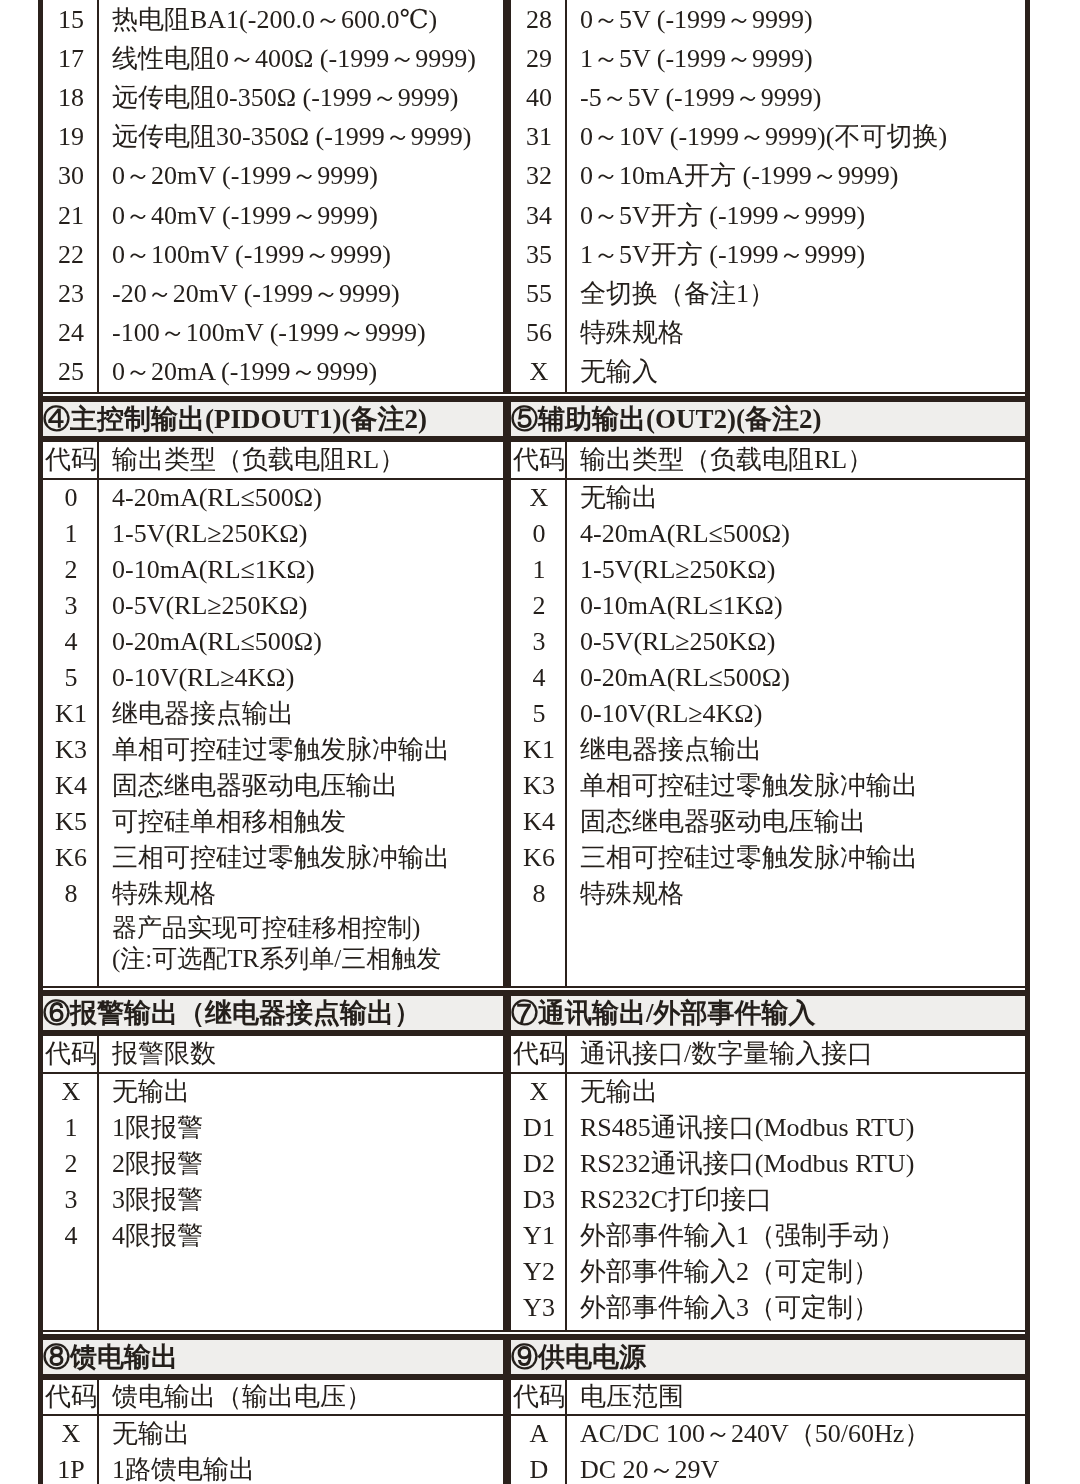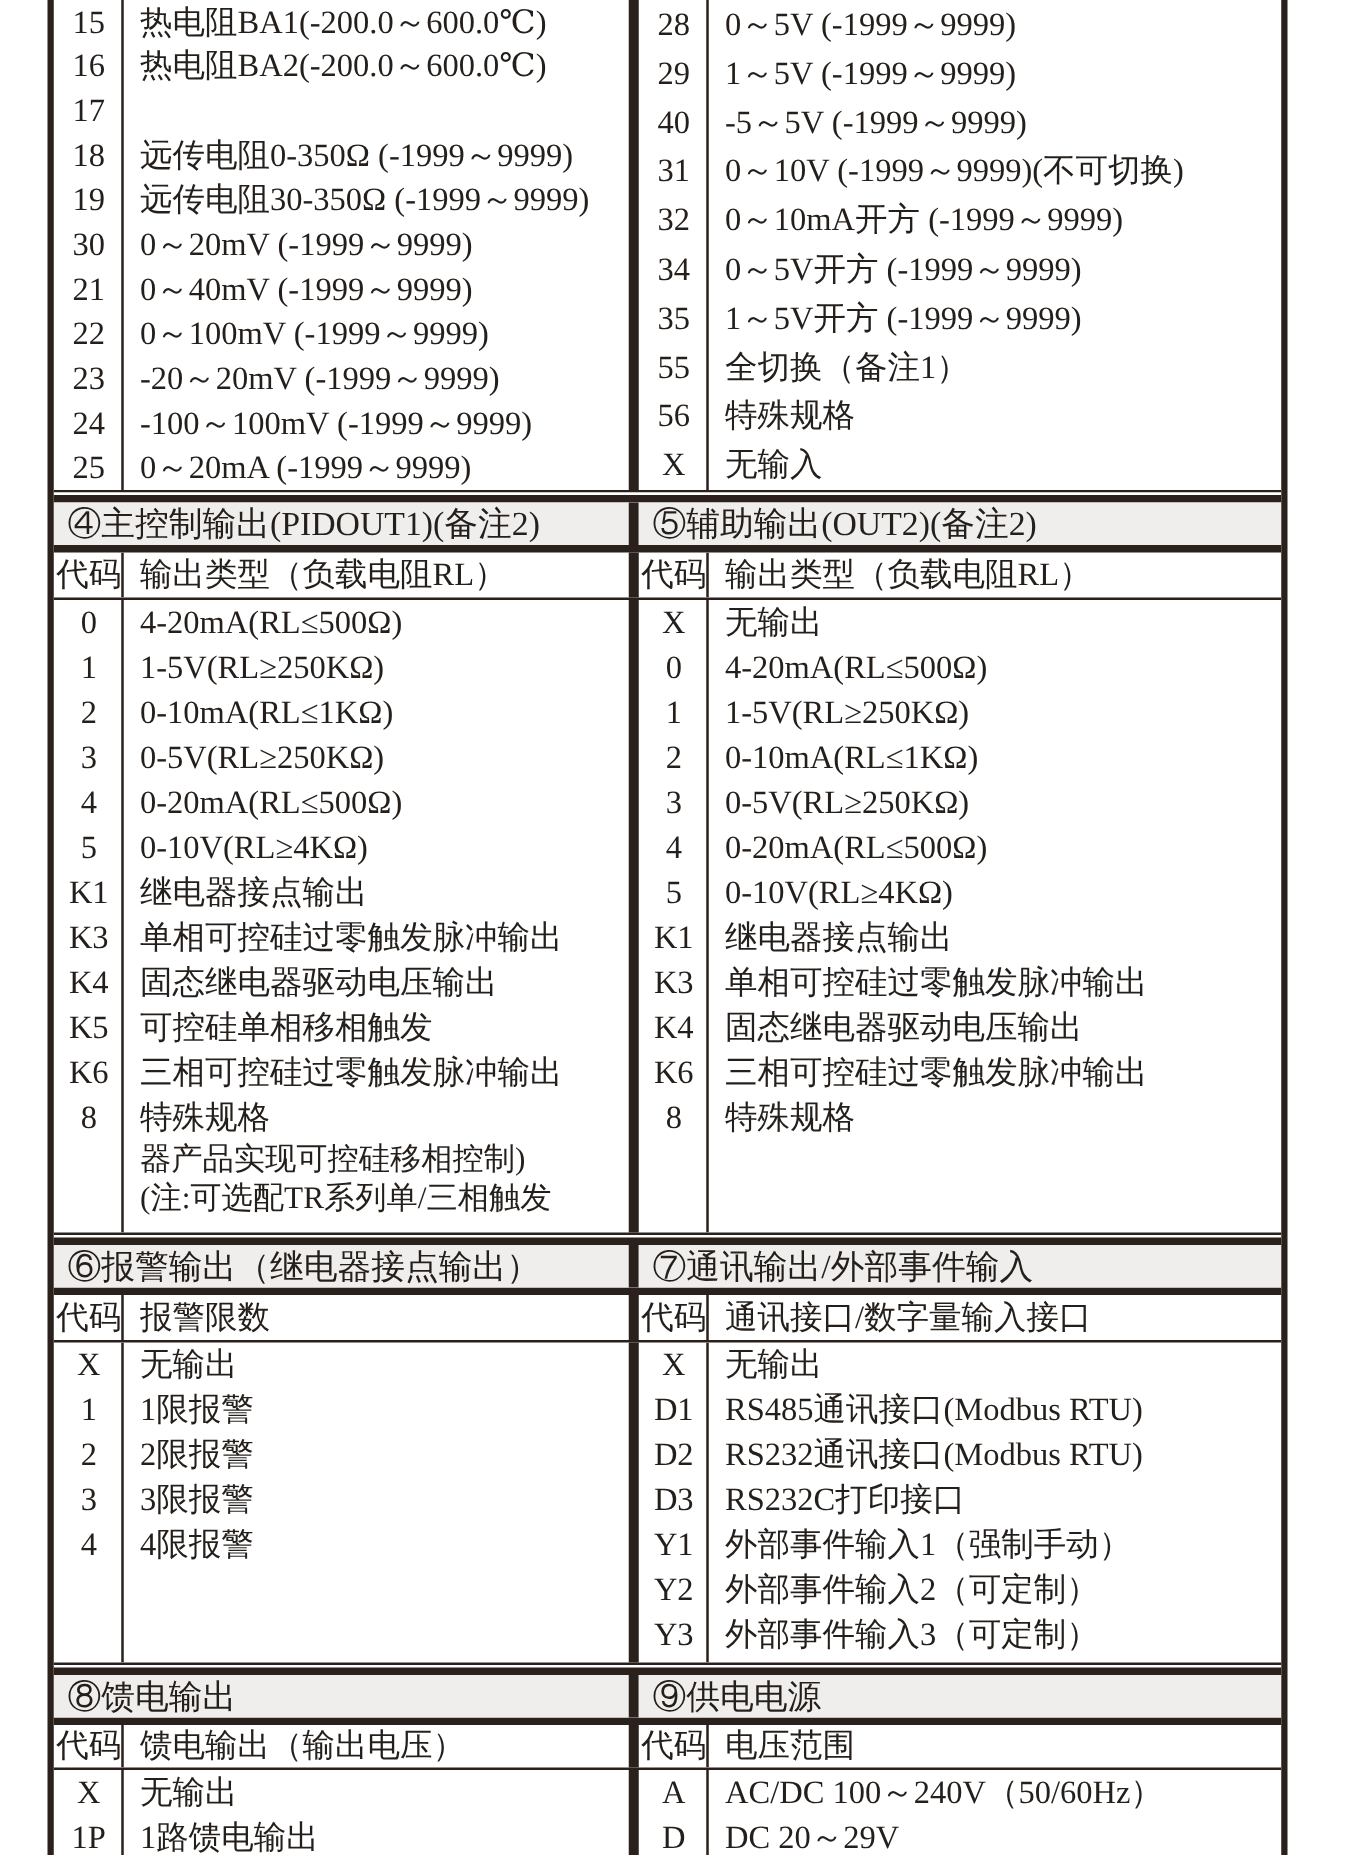--- a/index.html
+++ b/index.html
@@ -29,21 +29,21 @@
   .rows{display:flex;flex-direction:column;}
   .tr{display:flex;align-items:center;height:36px;font-size:26px;line-height:1;}
   .tr.note{height:31px;font-size:25px;}
   .code{flex:0 0 56px;text-align:center;letter-spacing:0;}
   .desc{flex:1;padding-left:13px;white-space:nowrap;}
   .hsep{height:6px;background:var(--bd);flex:none;}
   .hthin{height:2px;background:var(--bd);flex:none;}
   .hgap{height:2px;background:#ffffff;flex:none;}
   .band{display:flex;height:34px;flex:none;}
   .band .half{display:flex;align-items:center;background:var(--band);}
-  .band-title{font-weight:normal;font-size:27px;padding-left:11px;white-space:nowrap;}
+  .band-title{font-weight:bold;font-size:27px;padding-left:0;white-space:nowrap;}
   .top-region{height:392px;}
   .top-region .rows{height:100%;}
   .top-region .tr{flex:1;height:auto;}
   .hdr-region{height:36px;}
   .hdr-region.small{height:34px;}
   .hdr-region .tr{height:100%;}
   .data1{height:506px;}
   .data2{height:256px;}
   .data3{height:68px;}
 </style>
@@ -56,27 +56,24 @@
     <div class="region top-region">
       <div class="half half-l">
         <span class="vline"></span>
         <div class="rows">
 
             <div class="tr">
               <span class="code">15</span>
               <span class="desc">热电阻BA1(-200.0～600.0℃)</span>
             </div>
 
-            <div class="tr">
-              <span class="code">16</span>
-              <span class="desc">热电阻BA2(-200.0～600.0℃)</span>
-            </div>
 
             <div class="tr">
               <span class="code">17</span>
+              <span class="desc">线性电阻0～400Ω (-1999～9999)</span>
             </div>
 
             <div class="tr">
               <span class="code">18</span>
               <span class="desc">远传电阻0-350Ω (-1999～9999)</span>
             </div>
 
             <div class="tr">
               <span class="code">19</span>
               <span class="desc">远传电阻30-350Ω (-1999～9999)</span>

